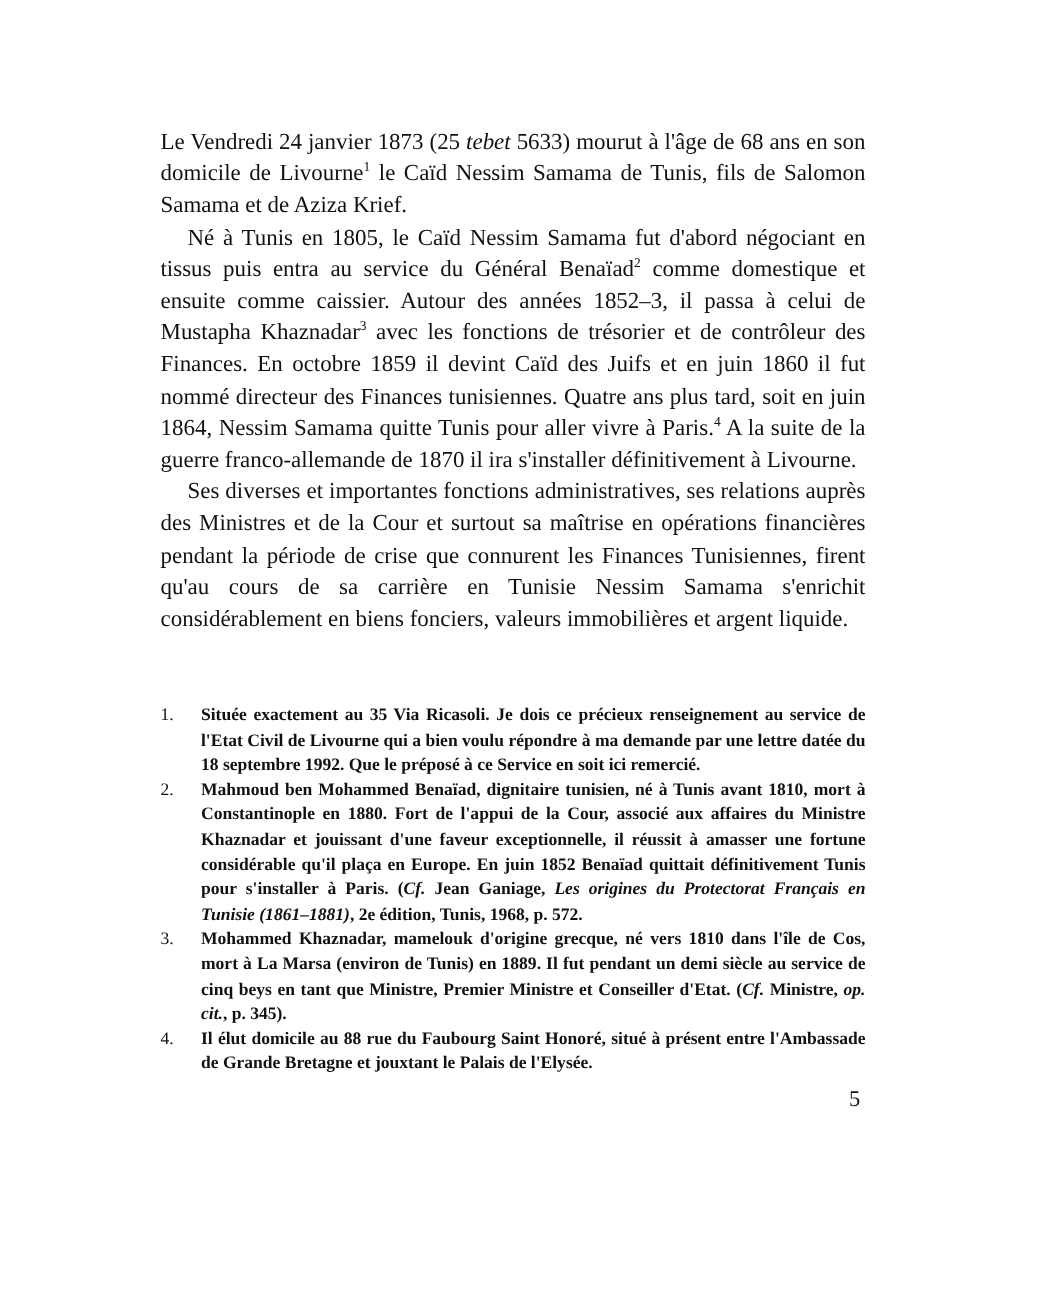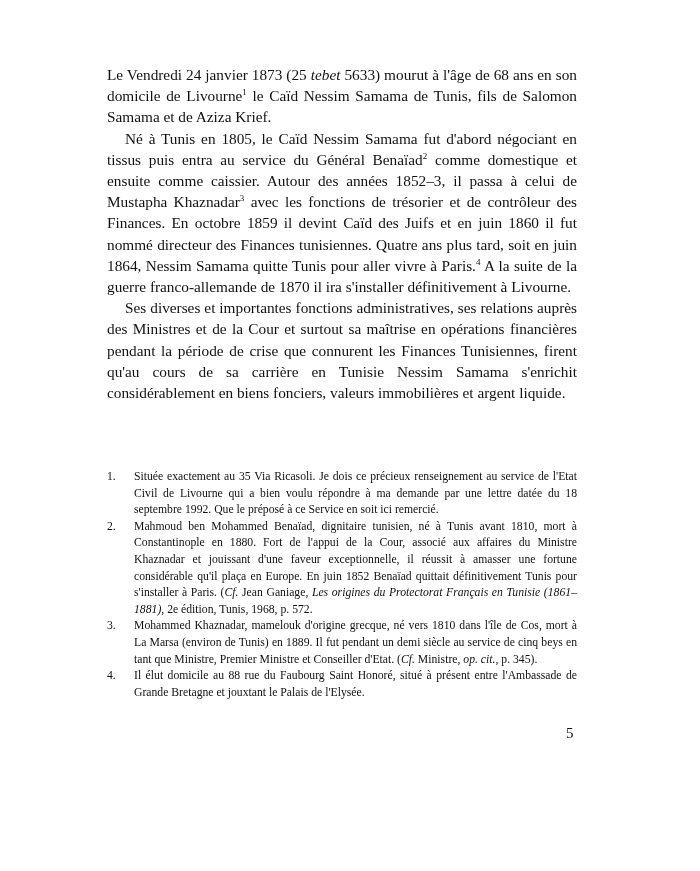--- a/index.html
+++ b/index.html
@@ -2,28 +2,28 @@
 <html><head>
 <meta charset="utf-8">
 <style>
   html, body { margin: 0; padding: 0; background: #ffffff; }
   body { width: 700px; height: 871px; position: relative; overflow: hidden;
          font-family: "Liberation Serif", "DejaVu Serif", serif; color: #111; }
   .page { position: absolute; left: 107px; top: 64px; width: 470px; }
   .body-text { font-size: 15.3px; line-height: 21.2px; text-align: justify; }
   .body-text p { margin: 0; text-indent: 0; }
   .body-text p.indent { text-indent: 18px; }
-  .body-text p.first { text-indent: 0; }
+  .body-text p.first { text-indent: 0; margin-top: 20px; }
   sup { font-size: 9px; line-height: 0; vertical-align: 6px; }
   em { font-style: italic; }
   .footnotes { position: absolute; left: 107px; top: 469px; width: 470px;
                font-size: 11.7px; line-height: 16.6px; }
   .fn { display: flex; margin: 0 0 0 0; }
   .fn-num { width: 27px; flex: 0 0 27px; }
-  .fn-text { flex: 1; text-align: justify; }
+  .fn-text { flex: 1; text-align: justify; font-weight: bold; }
   .page-number { position: absolute; left: 566px; top: 725px; font-size: 15px; }
 </style>
 </head>
 <body>
 
 <div class="page">
   <div class="body-text" id="body-text">
       <p class="first"><span>Le Vendredi 24 janvier 1873 (25 </span><em>tebet</em><span> 5633) mourut à l'âge de 68 ans en son domicile de Livourne</span><sup>1</sup><span> le Caïd Nessim Samama de Tunis, fils de Salomon Samama et de Aziza Krief.</span></p>
       <p class="indent"><span>Né à Tunis en 1805, le Caïd Nessim Samama fut d'abord négociant en tissus puis entra au service du Général Benaïad</span><sup>2</sup><span> comme domestique et ensuite comme caissier. Autour des années 1852–3, il passa à celui de Mustapha Khaznadar</span><sup>3</sup><span> avec les fonctions de trésorier et de contrôleur des Finances. En octobre 1859 il devint Caïd des Juifs et en juin 1860 il fut nommé directeur des Finances tunisiennes. Quatre ans plus tard, soit en juin 1864, Nessim Samama quitte Tunis pour aller vivre à Paris.</span><sup>4</sup><span> A la suite de la guerre franco-allemande de 1870 il ira s'installer définitivement à Livourne.</span></p>
       <p class="indent"><span>Ses diverses et importantes fonctions administratives, ses relations auprès des Ministres et de la Cour et surtout sa maîtrise en opérations financières pendant la période de crise que connurent les Finances Tunisiennes, firent qu'au cours de sa carrière en Tunisie Nessim Samama s'enrichit considérablement en biens fonciers, valeurs immobilières et argent liquide.</span></p>

